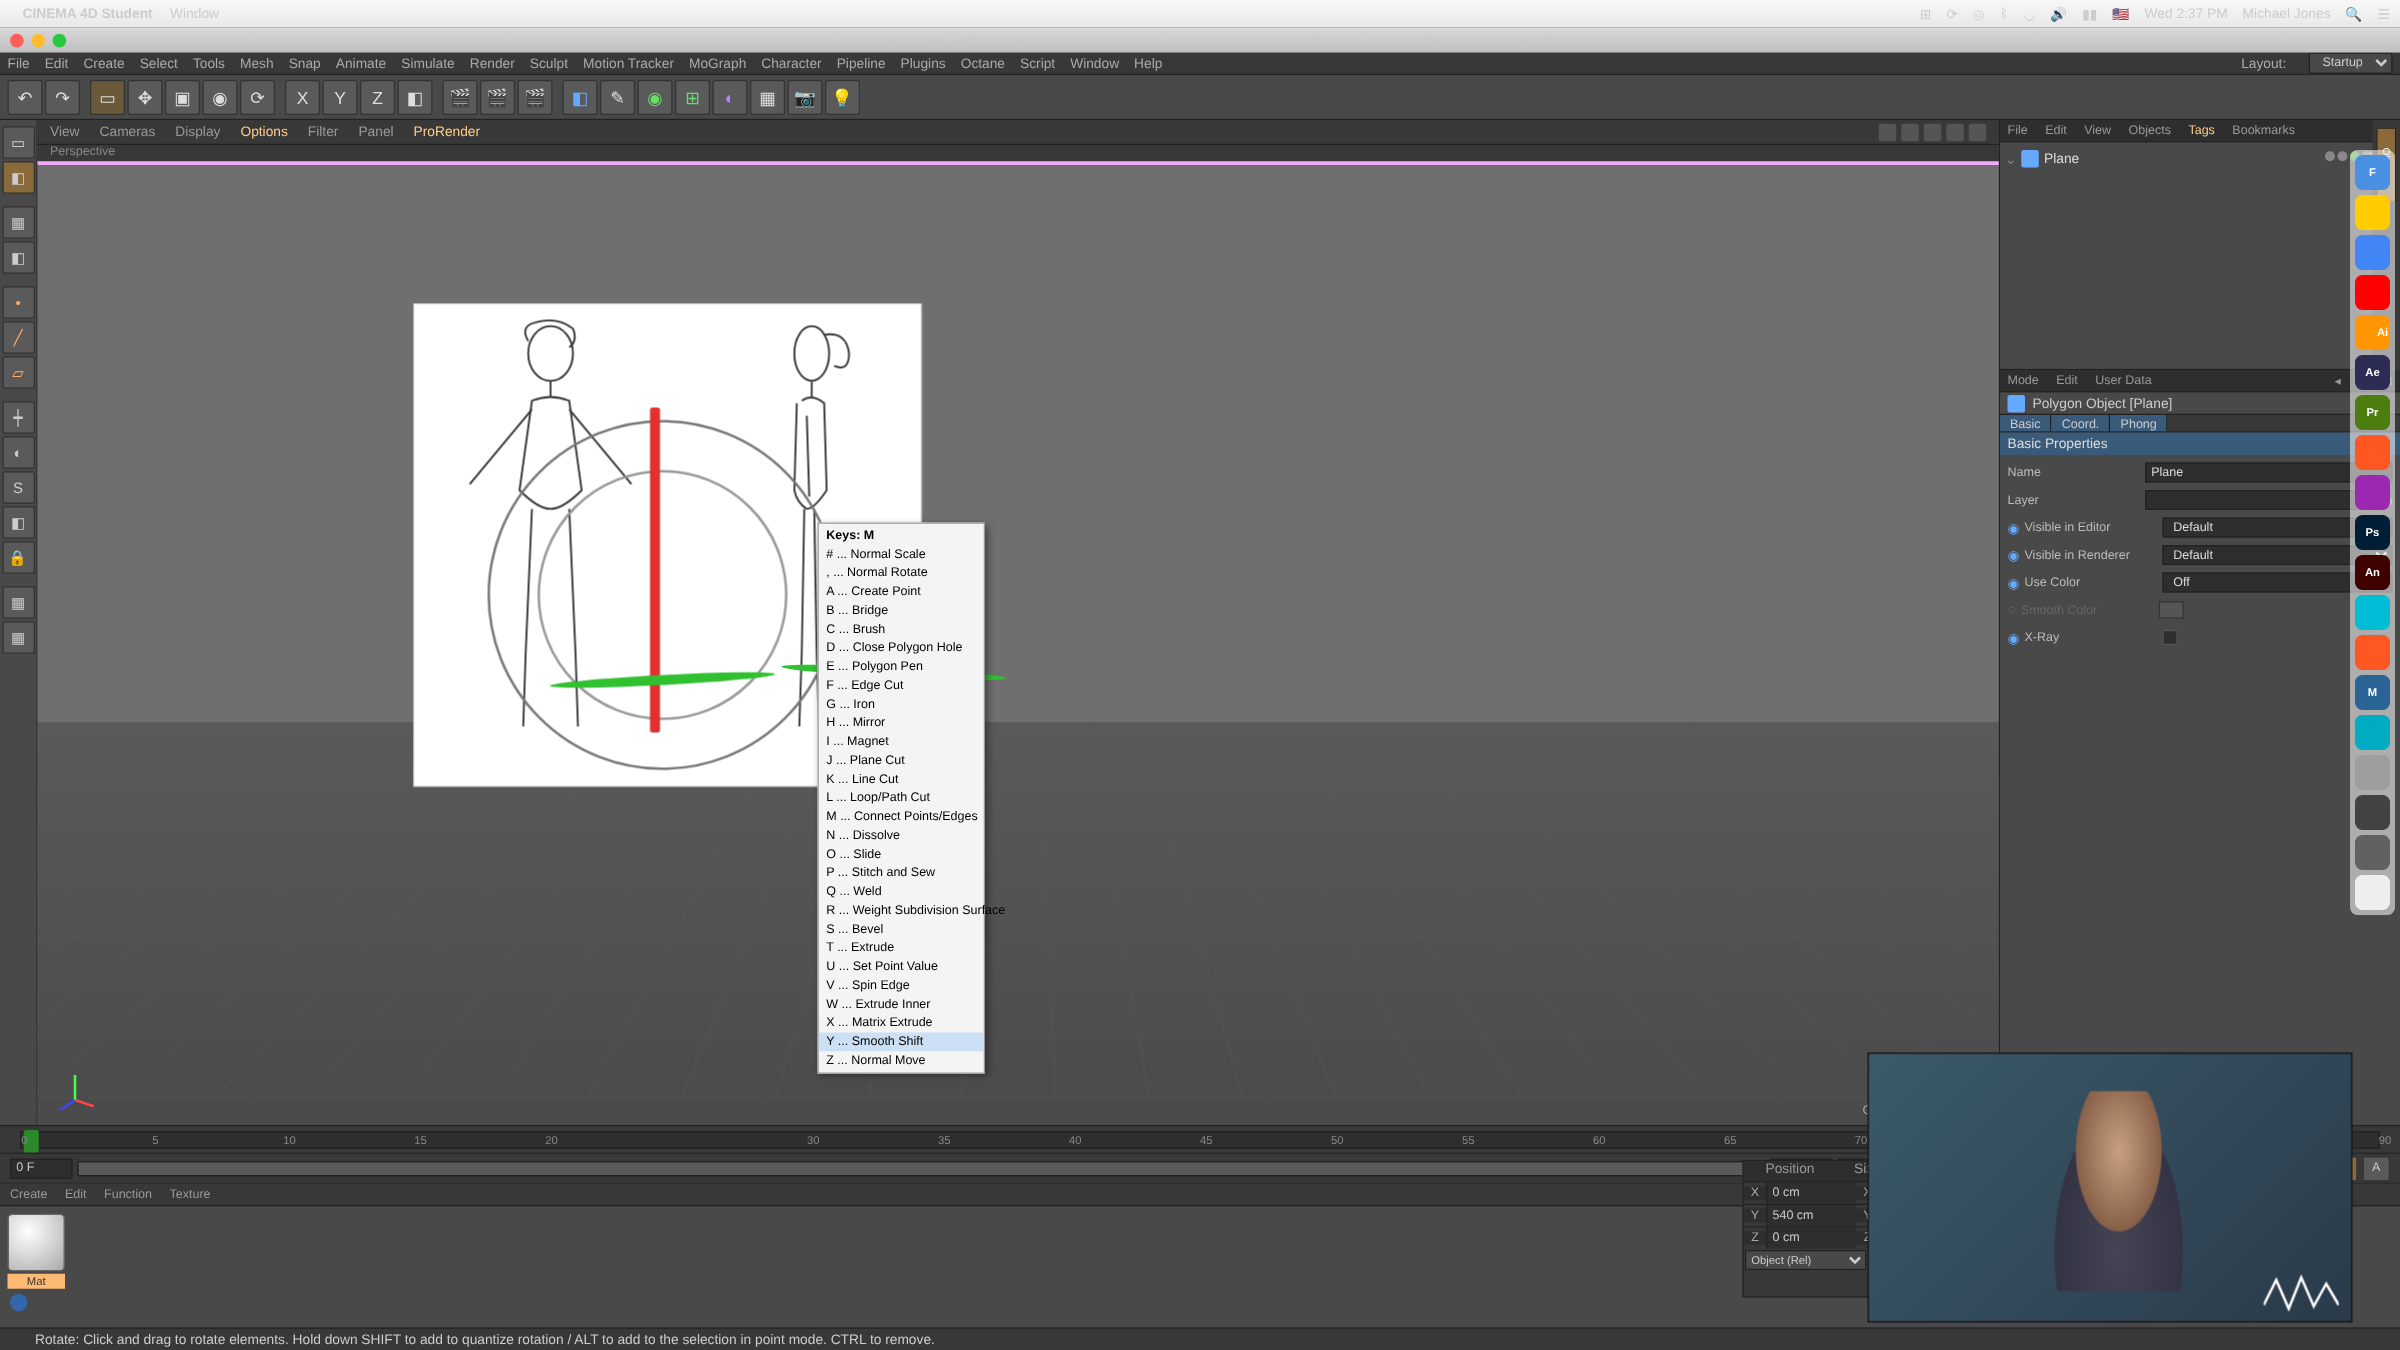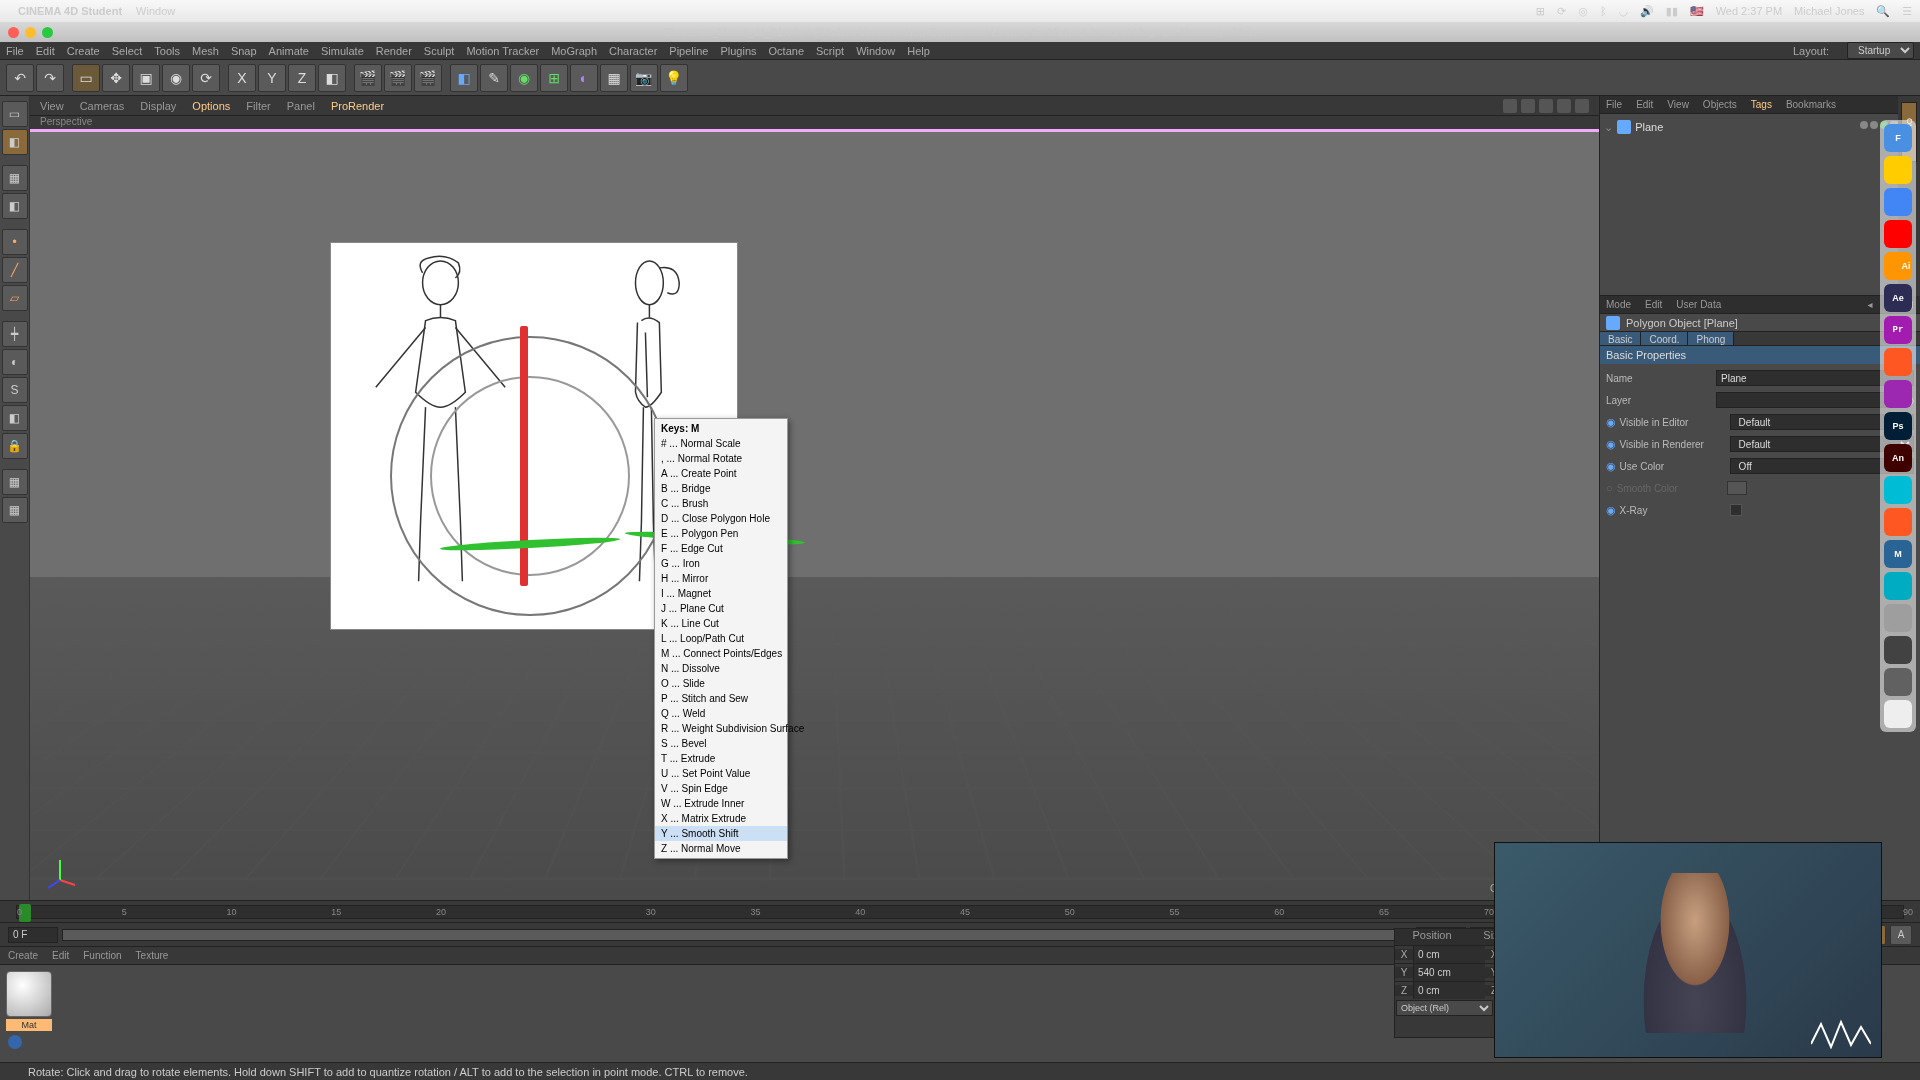--- a/index.html
+++ b/index.html
@@ -499,21 +499,21 @@
     </svg>
 </div>
 
 <div class="mac-dock" id="dock">
     <div class="dock-icon" style="background: rgb(74, 144, 226);">F</div>
     <div class="dock-icon" style="background: rgb(255, 204, 0);"></div>
     <div class="dock-icon" style="background: rgb(66, 133, 244);"></div>
     <div class="dock-icon" style="background: rgb(255, 0, 0);"></div>
     <div class="dock-icon" style="background: rgb(255, 149, 0); padding-left: 16px;">Ai</div>
     <div class="dock-icon" style="background: rgb(44, 44, 84);">Ae</div>
-    <div class="dock-icon" style="background: #a21caf; font-family: Liberation Mono, monospace;">Pr</div>
+    <div class="dock-icon" style="background: #4d7c0f;">Pr</div>
     <div class="dock-icon" style="background: rgb(255, 87, 34);"></div>
     <div class="dock-icon" style="background: rgb(156, 39, 176);"></div>
     <div class="dock-icon" style="background: rgb(0, 30, 54);">Ps</div>
     <div class="dock-icon" style="background: rgb(63, 0, 0);">An</div>
     <div class="dock-icon" style="background: rgb(0, 188, 212);"></div>
     <div class="dock-icon" style="background: rgb(255, 87, 34);"></div>
     <div class="dock-icon" style="background: rgb(42, 100, 150);">M</div>
     <div class="dock-icon" style="background: rgb(0, 172, 193);"></div>
     <div class="dock-icon" style="background: rgb(158, 158, 158);"></div>
     <div class="dock-icon" style="background: rgb(66, 66, 66);"></div>

